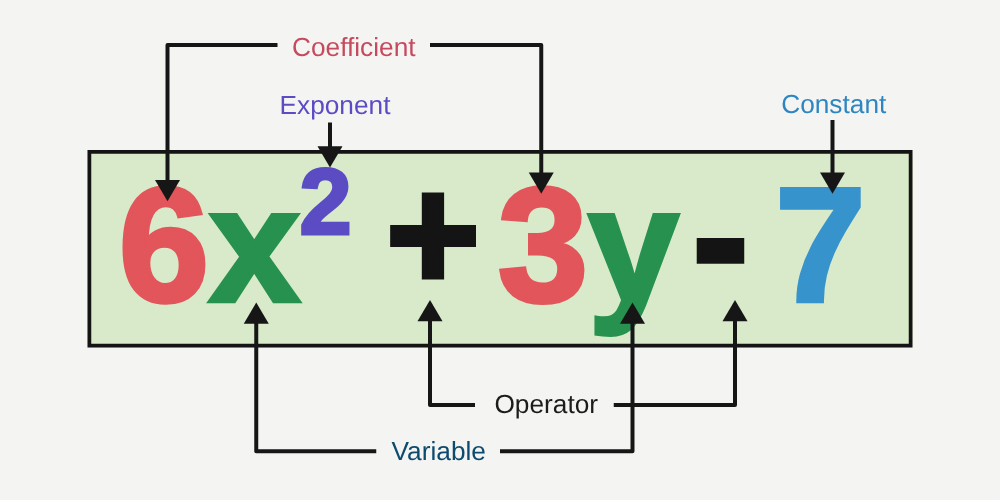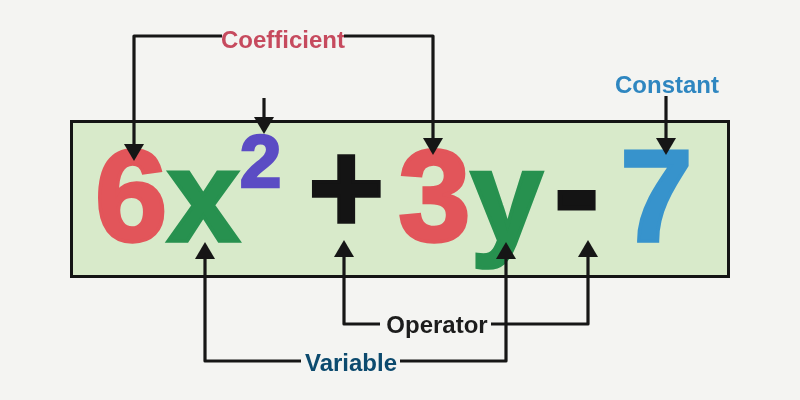--- a/index.html
+++ b/index.html
@@ -50,22 +50,22 @@
     -webkit-text-stroke: 2.5px currentColor;
   }
   .tok.plus  { margin-left: 27px; top: -9px; }
   .tok.coef2 { margin-left: 14px; }
   .tok.minus { margin-left: 12px; top: -7px; -webkit-text-stroke: 5px currentColor; }
   .tok.const { margin-left: 22px; }
   
   .lbl {
     position: absolute;
     transform: translateX(-50%);
-    font-size: 24px;
-    font-weight: bold;
+    font-size: 21px;
+    font-weight: normal;
     line-height: 1;
     white-space: nowrap;
   }
   .lbl-coefficient { left: 283px; top: 28px; }
   .lbl-exponent    { left: 268px; top: 74px; }
   .lbl-constant    { left: 667px; top: 73px; }
   .lbl-operator    { left: 437px; top: 313px; }
   .lbl-variable    { left: 351px; top: 351px; }
   
   .connectors {
@@ -98,20 +98,21 @@
     <span class="tok var1" style="color: rgb(39, 145, 79);">x</span>
     <span class="tok sup" style="color: rgb(91, 76, 196);">2</span>
     <span class="tok plus" style="color: rgb(20, 20, 20);">+</span>
     <span class="tok coef2" style="color: rgb(226, 85, 90);">3</span>
     <span class="tok var2" style="color: rgb(39, 145, 79);">y</span>
     <span class="tok minus" style="color: rgb(20, 20, 20);">-</span>
     <span class="tok const" style="color: rgb(55, 147, 204);">7</span>
   </div>
 
   <div class="lbl lbl-coefficient" style="color: rgb(198, 74, 94);">Coefficient</div>
+  <div class="lbl lbl-exponent" style="color: rgb(91, 76, 196);">Exponent</div>
   <div class="lbl lbl-constant" style="color: rgb(46, 134, 192);">Constant</div>
   <div class="lbl lbl-operator" style="color: rgb(28, 28, 28);">Operator</div>
   <div class="lbl lbl-variable" style="color: #0c4a6e;">Variable</div>
 
   <svg class="connectors" width="800" height="400" viewBox="0 0 800 400">
 
     <polyline points="222,36 134,36 134,146"></polyline>
     <polygon points="124,144 144,144 134,161"></polygon>
 
     <polyline points="344,36 433,36 433,140"></polyline>

